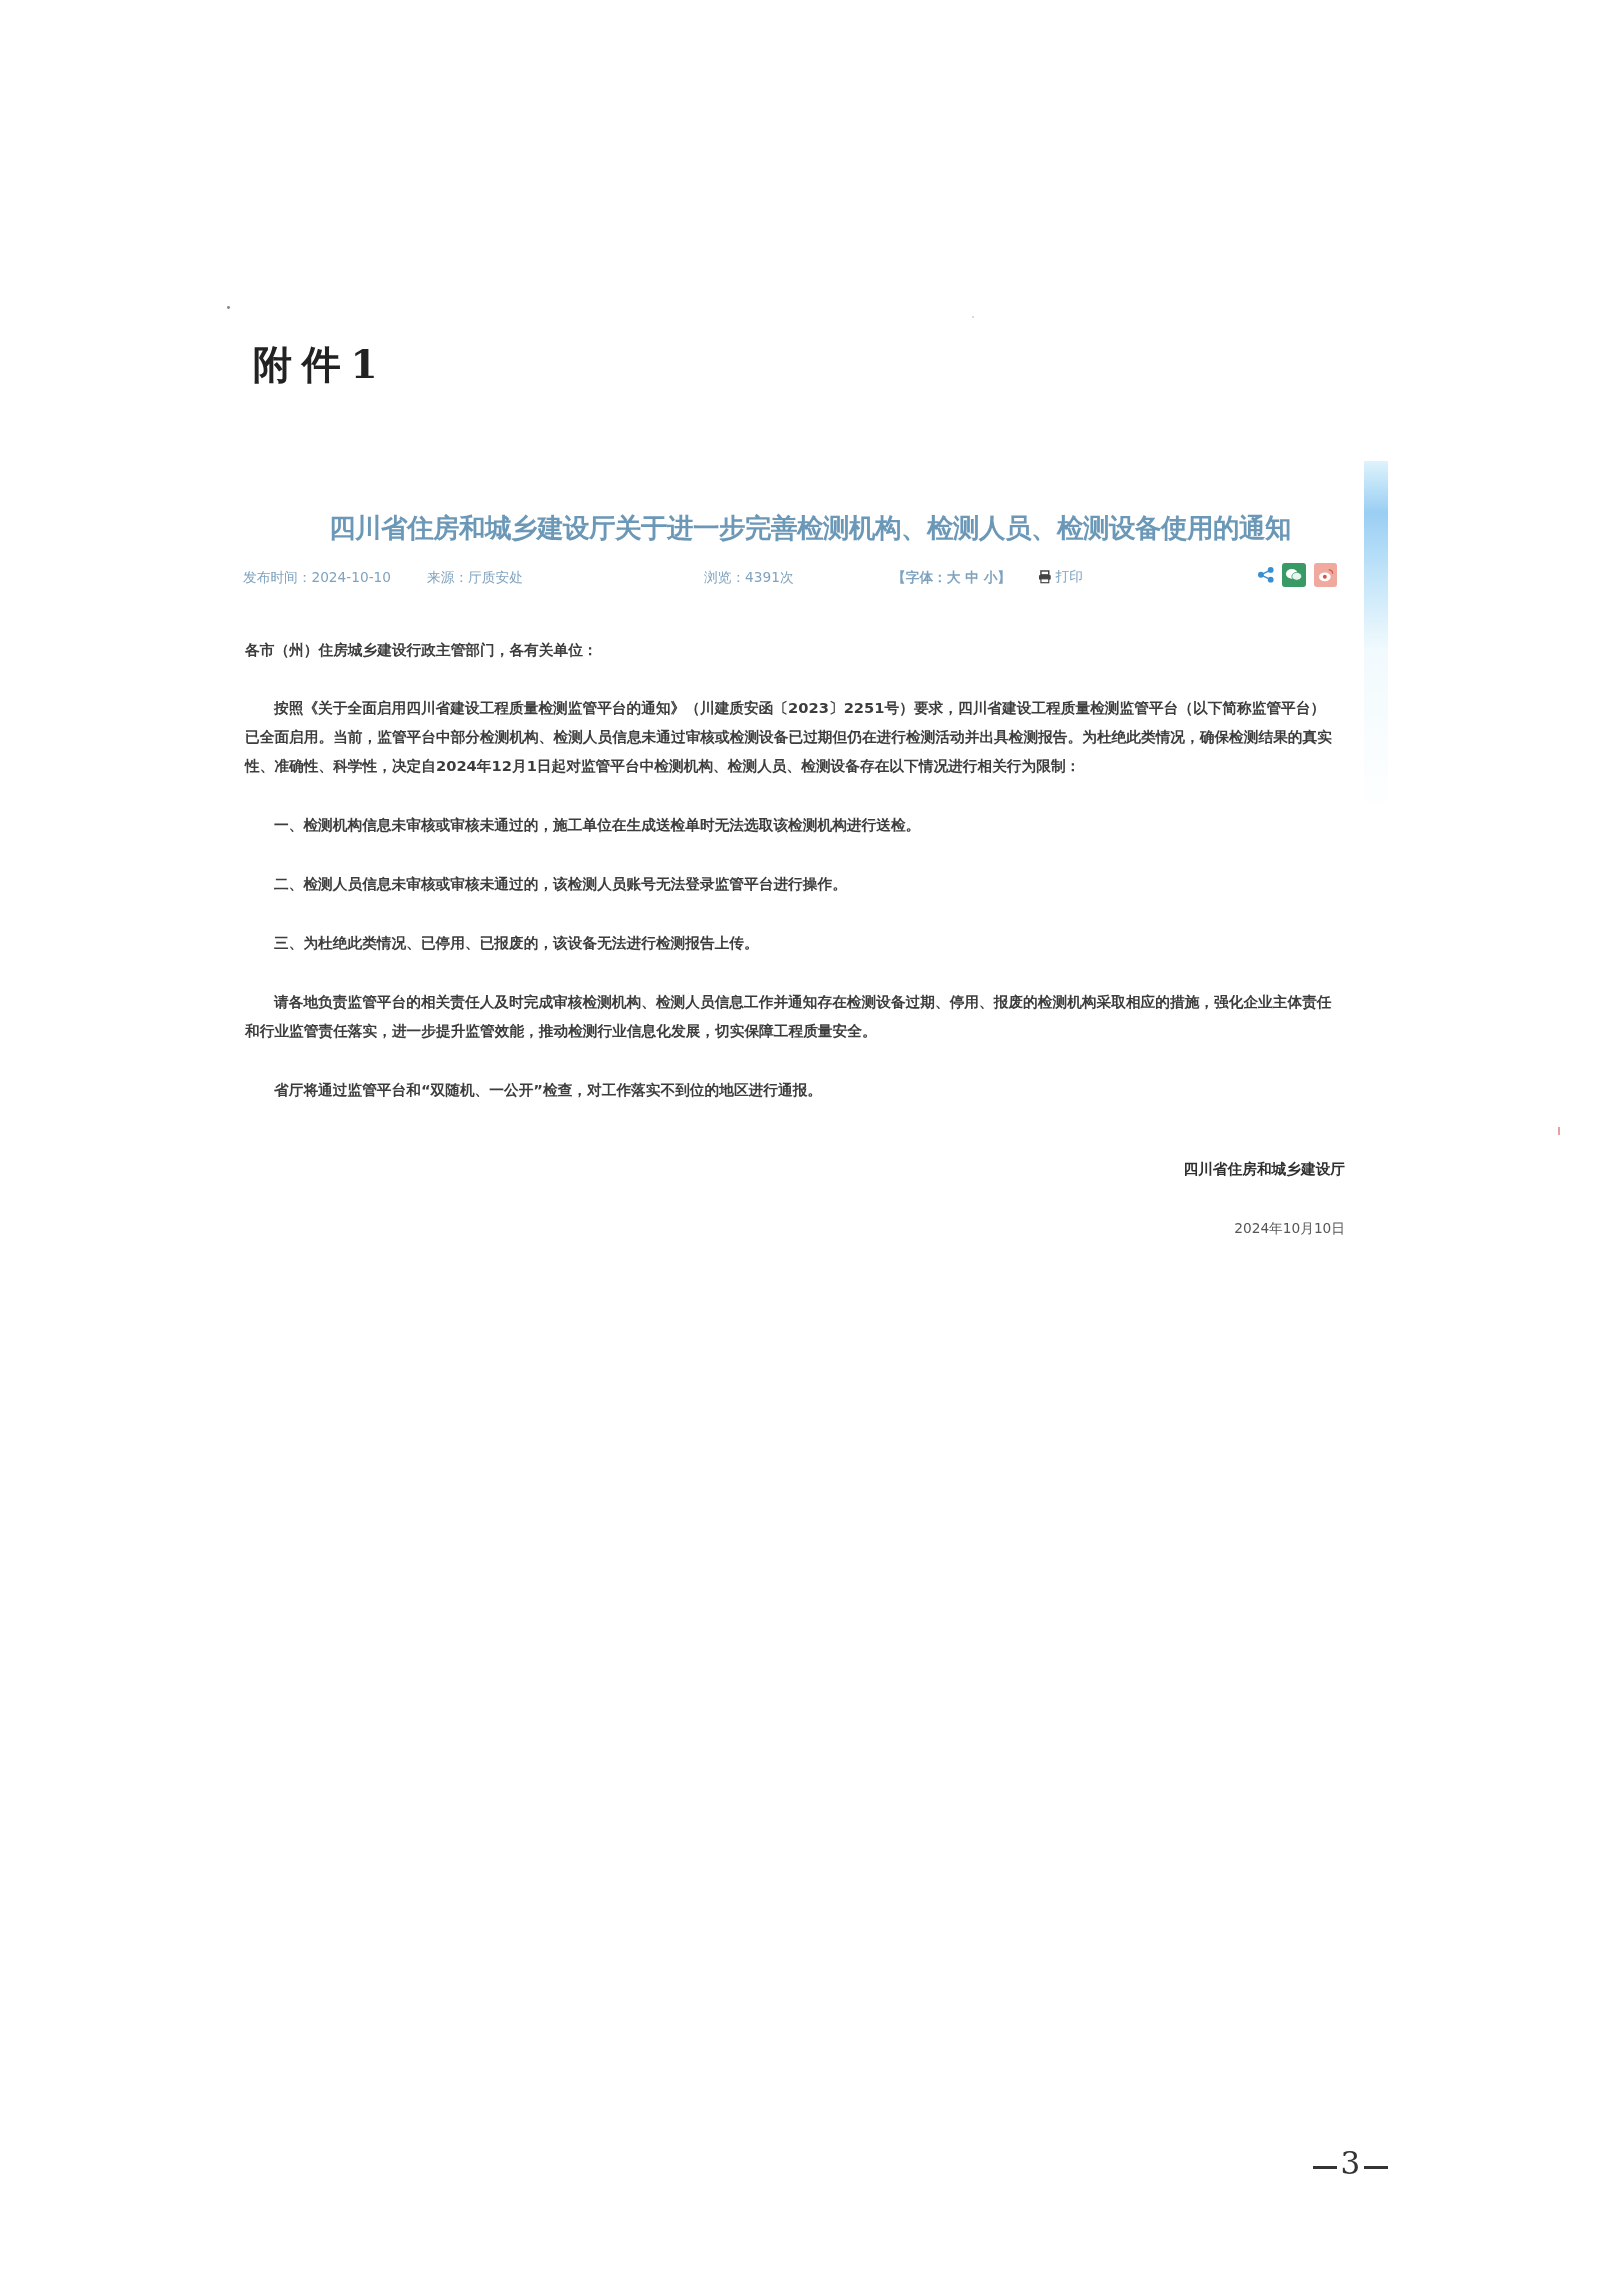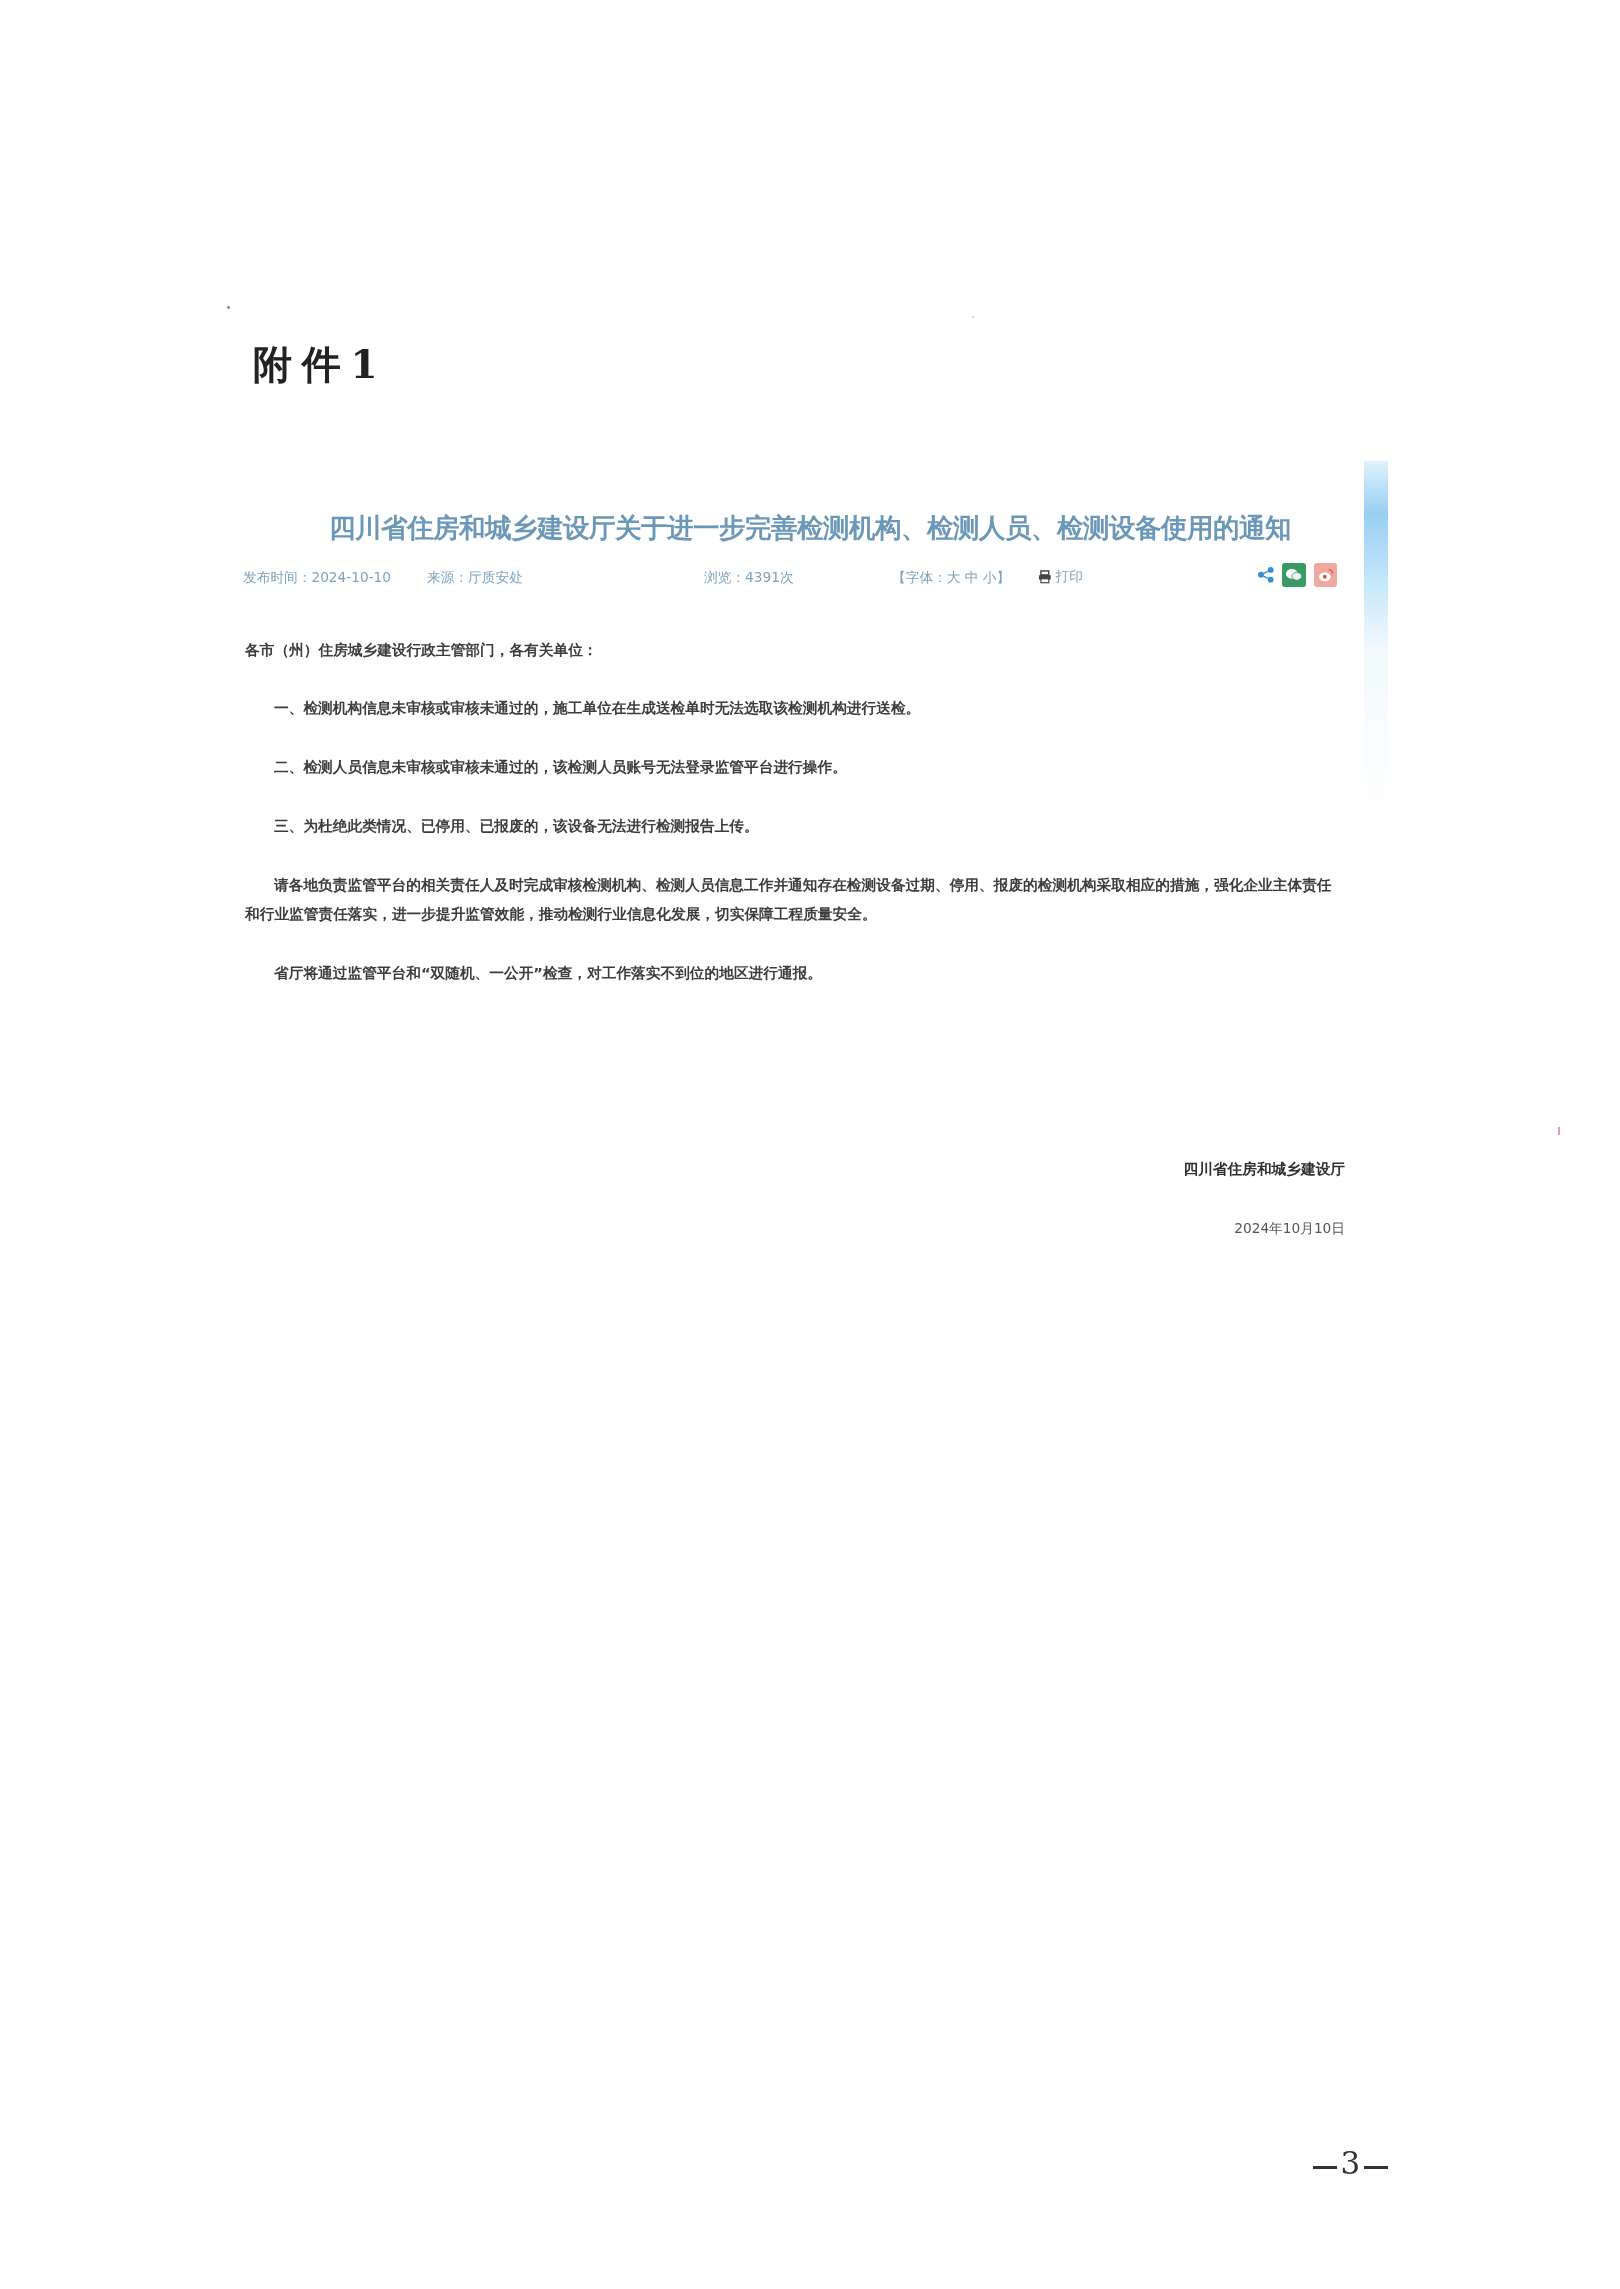--- a/index.html
+++ b/index.html
@@ -169,21 +169,21 @@
 <div class="right-strip"></div>
 
 <div class="attachment-label">附件1</div>
 
 <h1 class="article-title" style="margin:0;">四川省住房和城乡建设厅关于进一步完善检测机构、检测人员、检测设备使用的通知</h1>
 
 <div class="meta-row">
   <span class="meta-item" style="left:0px;">发布时间：2024-10-10</span>
   <span class="meta-item" style="left:184px;">来源：厅质安处</span>
   <span class="meta-item" style="left:461px;">浏览：4391次</span>
-  <span class="meta-item" style="left:649px;">【字体：大 中 小】</span>
+  <span class="meta-item" style="left:649px;font-weight:bold;">【字体：大 中 小】</span>
   <span class="meta-print">
     <svg class="printer-icon" viewBox="0 0 14 14">
       <rect x="3" y="1" width="8" height="4" fill="none" stroke="#444" stroke-width="1.5"></rect>
       <rect x="1" y="5" width="12" height="5" rx="1" fill="#444"></rect>
       <rect x="3" y="9" width="8" height="4" fill="#fff" stroke="#444" stroke-width="1.2"></rect>
     </svg>
     <span>打印</span>
   </span>
   <span class="share-group">
     <svg class="share-icon" viewBox="0 0 18 18">
@@ -204,20 +204,21 @@
         <ellipse cx="8" cy="10" rx="6" ry="4.5" fill="#fff"></ellipse>
         <circle cx="8" cy="10" r="2" fill="#d0564a"></circle>
         <path d="M12 3 Q16 3 16 7" fill="none" stroke="#d0564a" stroke-width="1.3"></path>
       </svg>
     </span>
   </span>
 </div>
 
 <div class="doc-body">
   <p class="para salutation">各市（州）住房城乡建设行政主管部门，各有关单位：</p>
+  <p class="para indent">按照《关于全面启用四川省建设工程质量检测监管平台的通知》（川建质安函〔2023〕2251号）要求，四川省建设工程质量检测监管平台（以下简称监管平台）已全面启用。当前，监管平台中部分检测机构、检测人员信息未通过审核或检测设备已过期但仍在进行检测活动并出具检测报告。为杜绝此类情况，确保检测结果的真实性、准确性、科学性，决定自2024年12月1日起对监管平台中检测机构、检测人员、检测设备存在以下情况进行相关行为限制：</p>
   <p class="para indent">一、检测机构信息未审核或审核未通过的，施工单位在生成送检单时无法选取该检测机构进行送检。</p>
   <p class="para indent">二、检测人员信息未审核或审核未通过的，该检测人员账号无法登录监管平台进行操作。</p>
   <p class="para indent">三、为杜绝此类情况、已停用、已报废的，该设备无法进行检测报告上传。</p>
   <p class="para indent">请各地负责监管平台的相关责任人及时完成审核检测机构、检测人员信息工作并通知存在检测设备过期、停用、报废的检测机构采取相应的措施，强化企业主体责任和行业监管责任落实，进一步提升监管效能，推动检测行业信息化发展，切实保障工程质量安全。</p>
   <p class="para indent">省厅将通过监管平台和“双随机、一公开”检查，对工作落实不到位的地区进行通报。</p>
 </div>
 
 <div class="signature">四川省住房和城乡建设厅</div>
 <div class="sig-date">2024年10月10日</div>
 

